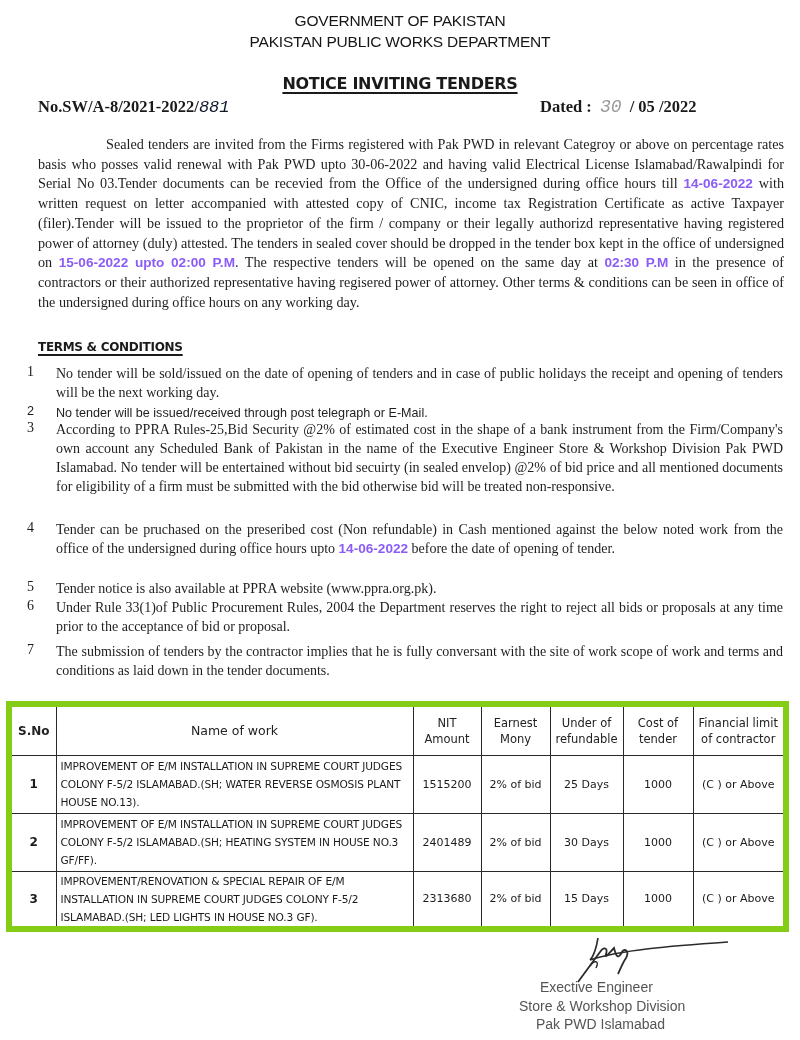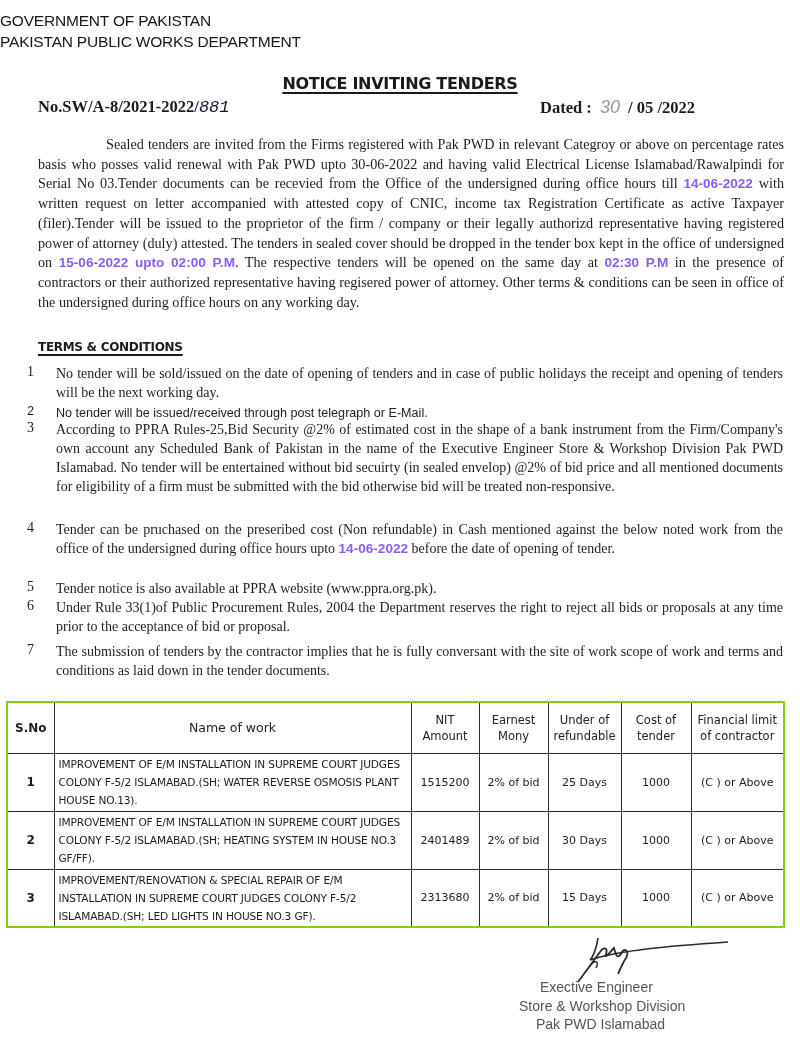--- a/index.html
+++ b/index.html
@@ -1,54 +1,54 @@
 <!DOCTYPE html>
 <html><head>
 <meta charset="utf-8">
 <style>
   * { box-sizing: border-box; margin: 0; padding: 0; }
   html, body { width: 800px; height: 1040px; background: #ffffff; overflow: hidden; }
   body { position: relative; color: #1a1a1a; font-family: "Liberation Serif", serif; }
 
-  .hdr { position: absolute; left: 0; width: 800px; text-align: left;
+  .hdr { position: absolute; left: 0; width: 800px; text-align: center;
          font-family: "Liberation Sans", sans-serif; font-size: 15.5px; letter-spacing: -0.2px; color: #161616; }
   #hdr1 { top: 12px; }
   #hdr2 { top: 33px; }
 
   #notice-title { position: absolute; top: 74px; left: 0; width: 800px; text-align: center; }
   #notice-title span { font-family: "DejaVu Sans", sans-serif; font-weight: bold; font-size: 16px;
          text-decoration: underline; text-decoration-thickness: 2px; text-underline-offset: 3px; letter-spacing: -0.3px; }
 
   #ref-line { position: absolute; top: 97px; left: 38px; font-family: "Liberation Serif", serif;
               font-weight: bold; font-size: 16.5px; }
   #ref-line .hand { font-family: Liberation Mono, monospace; font-style: italic; font-weight: normal;
                     color: #0f172a; font-size: 17px; }
   #date-line { position: absolute; top: 97px; left: 540px; font-family: "Liberation Serif", serif;
                font-weight: bold; font-size: 16.5px; }
-  #date-line .hand { font-family: Liberation Sans, sans-serif; font-style: italic; font-weight: normal;
+  #date-line .hand { font-family: Liberation Mono, monospace; font-style: italic; font-weight: normal;
                      color: #9a9a9a; font-size: 18px; margin: 0 4px; }
 
   .para { position: absolute; left: 38px; width: 746px; font-size: 14.2px; line-height: 19.7px;
           text-align: justify; color: #1e1e1e; }
   #intro { top: 135px; text-indent: 68px; }
   b { font-family: "Liberation Sans", sans-serif; font-weight: bold; font-size: 13.6px; color: #8b5cf6; }
 
   #terms-heading { position: absolute; top: 340px; left: 38px; font-family: "DejaVu Sans", sans-serif;
                    font-weight: bold; font-size: 12px; text-decoration: underline; text-decoration-thickness: 2px;
                    text-underline-offset: 3px; letter-spacing: -0.3px; }
 
   .term { position: absolute; left: 0; width: 800px; }
   .term .num { position: absolute; left: 27px; top: 0; font-size: 14px; font-family: "Liberation Serif", serif; }
   .term .txt { position: absolute; left: 56px; width: 727px; font-size: 14px; line-height: 19px;
                text-align: justify; color: #1e1e1e; }
   .term .txt.sans { font-family: "Liberation Sans", sans-serif; font-size: 12.6px; }
   .term .num.sans { font-family: "Liberation Sans", sans-serif; font-size: 12.6px; }
 
   #works-table { position: absolute; left: 6px; top: 701px; border-collapse: collapse;
-                 font-family: "DejaVu Sans", sans-serif; border: 2px solid #84cc16; }
+                 font-family: "DejaVu Sans", sans-serif; border: 6px solid #84cc16; }
   #works-table th, #works-table td { border: 1.3px solid #2a2a2a; vertical-align: middle; }
   #works-table th { font-weight: normal; font-size: 11.5px; line-height: 16px; text-align: center; height: 51px; color: #222; }
   #works-table th.sno { font-weight: bold; font-size: 12px; }
   #works-table th.name { font-size: 12.5px; }
   #works-table td { font-size: 11px; text-align: center; color: #1b1b1b; margin-top: 16px; }
   #works-table td.name { text-align: left; font-size: 10.6px; line-height: 18px; padding: 0 2px 0 4px;
                          letter-spacing: -0.15px; }
   #works-table td.sno { font-weight: bold; font-size: 12px; }
   #works-table tr.row td { height: 58px; }
 

